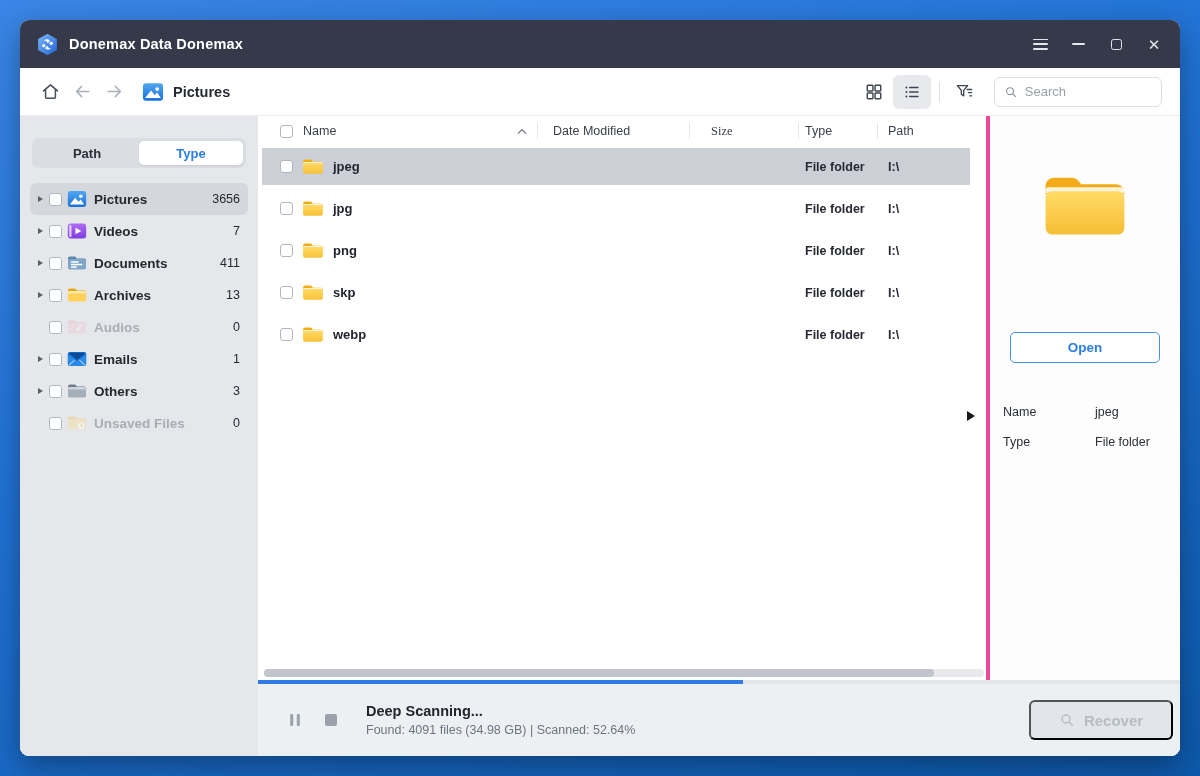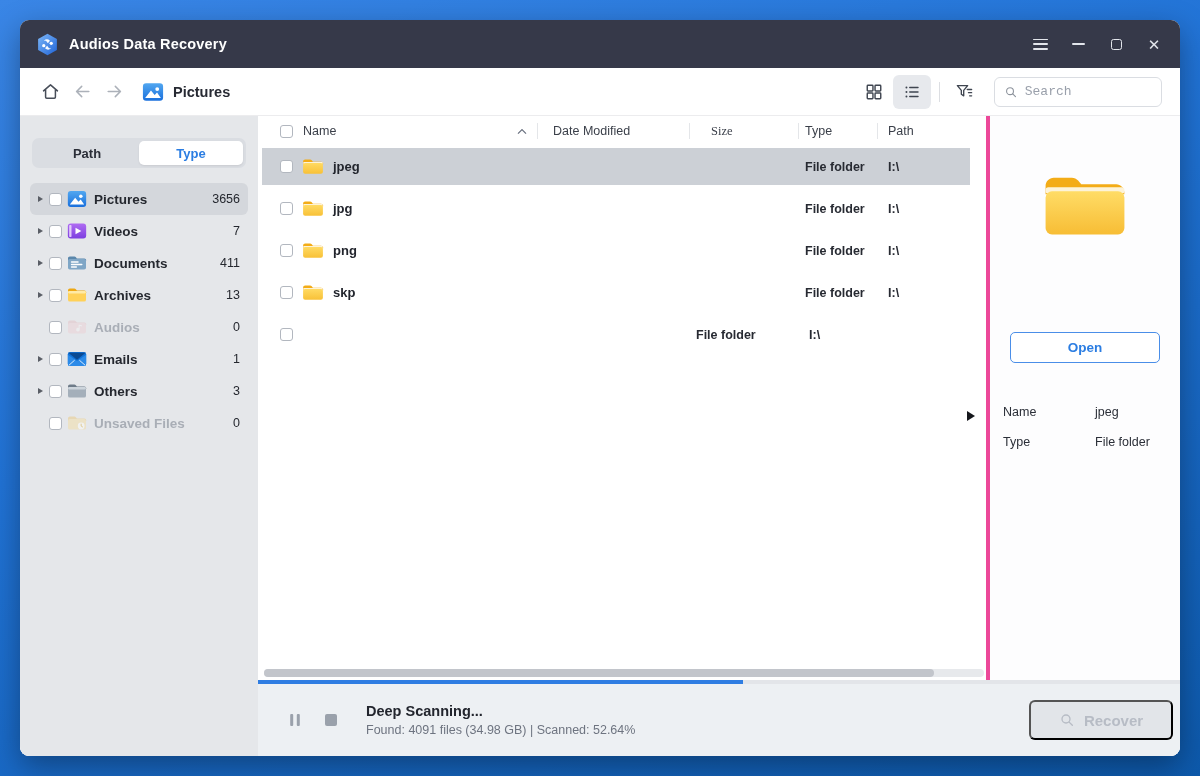--- a/index.html
+++ b/index.html
@@ -30,21 +30,21 @@
   .tool-btn { width:32px; height:32px; display:flex; align-items:center; justify-content:center; border-radius:6px; }
   .breadcrumb { display:flex; align-items:center; margin-left:12px; gap:9px; }
   .breadcrumb .bc-label { font-size:14.5px; font-weight:700; color:#272a33; }
   .tb-right { margin-left:auto; display:flex; align-items:center; }
   .view-btn { width:38px; height:34px; display:flex; align-items:center; justify-content:center; border-radius:6px; }
   .view-btn.active { background:#e7e9ed; }
   .tb-divider { width:1px; height:20px; background:#dcdee2; margin:0 8px; }
   .searchbox { width:168px; height:30px; border:1px solid #dadde2; border-radius:6px; margin-left:14px;
                display:flex; align-items:center; padding:0 8px 0 9px; gap:7px; background:#fff; }
   .searchbox input { border:none; outline:none; width:100%; font-size:13px; color:#701a75;
-                     font-family:Liberation Mono, monospace; background:transparent; }
+                     font-family:Liberation Sans, sans-serif; background:transparent; }
   .searchbox input::placeholder { color:#9aa0ab; }
 
   
   .body { flex:1; display:flex; min-height:0; background:#fff; }
 
   
   .sidebar { width:238px; flex:0 0 238px; background:#e5e7ea; padding:22px 10px 0 10px; }
   .seg { height:30px; background:#dadde2; border-radius:7px; display:flex; padding:3px; margin:0 2px; }
   .seg-btn { flex:1; display:flex; align-items:center; justify-content:center;
              font-size:13px; font-weight:700; color:#2b2e38; border-radius:5px; }
@@ -145,21 +145,21 @@
                 <stop offset="1" stop-color="#1f63d6"></stop>
               </linearGradient>
             </defs>
           <polygon points="12,0.8 21.8,6.3 21.8,17.7 12,23.2 2.2,17.7 2.2,6.3" fill="url(#lg1)"></polygon>
           <path d="M8.2 8.2a4.6 4.6 0 0 1 6.4 0l-2.2 2.4-2-2.4z" fill="#fff" opacity=".95"></path>
           <path d="M15.8 15.8a4.6 4.6 0 0 1-6.4 0l2.2-2.4 2 2.4z" fill="#fff" opacity=".95"></path>
           <circle cx="8.1" cy="13.2" r="1.7" fill="#fff"></circle>
             <circle cx="15.9" cy="10.8" r="1.7" fill="#fff"></circle>
         </svg>
       </span>
-      <span class="app-title">Audios Data Recovery</span>
+      <span class="app-title">Donemax Data Donemax</span>
       <div class="win-controls">
         <span class="win-btn">
             <span class="ic-menu">
               <i></i>
               <i></i>
               <i></i>
             </span>
           </span>
         <span class="win-btn">
             <span class="ic-min"></span>
@@ -507,20 +507,36 @@
                   </div>
                   <div class="rcell rc-date"></div>
                   <div class="rcell rc-size"></div>
                   <div class="rcell rc-type">File folder</div>
                   <div class="rcell rc-path">I:\</div>
                 </div>
                 <div class="file-row">
                   <div class="rcell rc-check">
                     <span class="cb" style="margin: 0px;"></span>
                   </div>
+                  <div class="rcell rc-name">
+                    <span class="icon row-icon">
+                      <svg viewBox="0 0 24 20">
+                        <defs>
+                          <linearGradient id="fgA" x1="0" y1="0" x2="0" y2="1">
+                            <stop offset="0" stop-color="#ffda62"></stop>
+                            <stop offset="1" stop-color="#f8c138"></stop>
+                          </linearGradient>
+                        </defs>
+                        <path d="M1.2 4.6c0-1.3 1-2.3 2.3-2.3h5.3c.7 0 1.4.3 1.8.8l1.3 1.6h8.9c1.3 0 2.3 1 2.3 2.3v.5H1.2z" fill="#f3ac17"></path>
+                        <rect x="1.2" y="5" width="21.6" height="2.4" rx="1.2" fill="#fdf3d8"></rect>
+                        <rect x="1.2" y="6.2" width="21.6" height="11.6" rx="2.2" fill="url(#fgA)"></rect>
+                      </svg>
+                    </span>
+                    <span class="fname">webp</span>
+                  </div>
                   <div class="rcell rc-date"></div>
                   <div class="rcell rc-size"></div>
                   <div class="rcell rc-type">File folder</div>
                   <div class="rcell rc-path">I:\</div>
                 </div>
               </div>
             <div class="hscroll">
               <div class="hs-track">
                   <div class="hs-thumb"></div>
                 </div>

